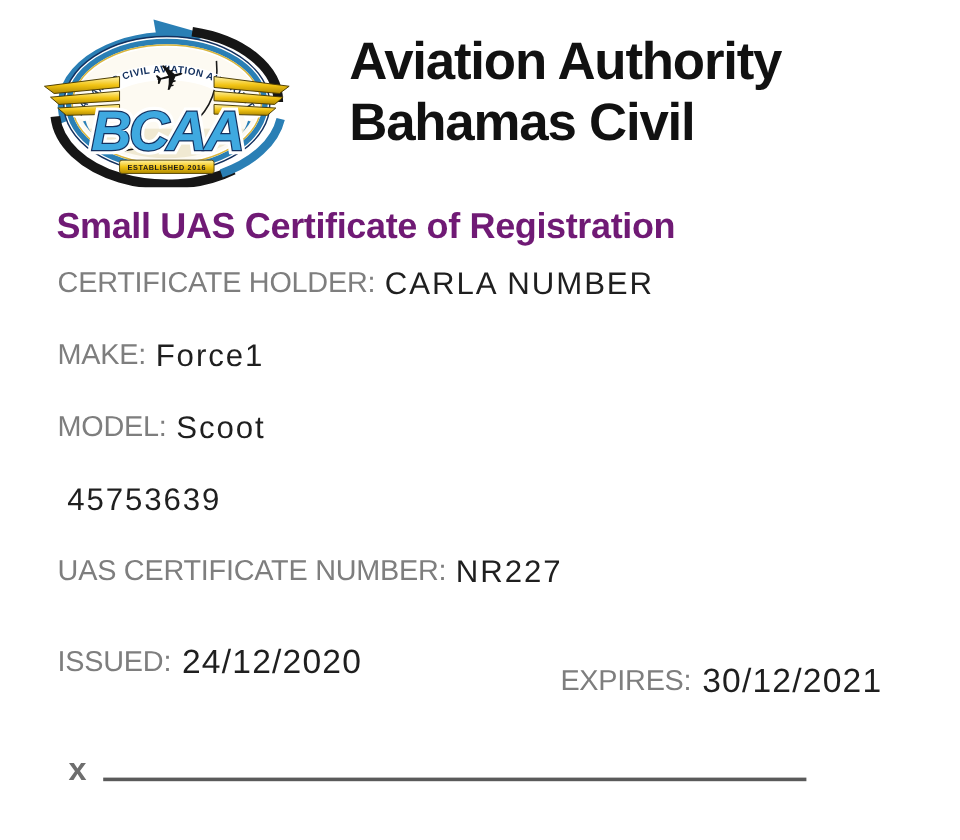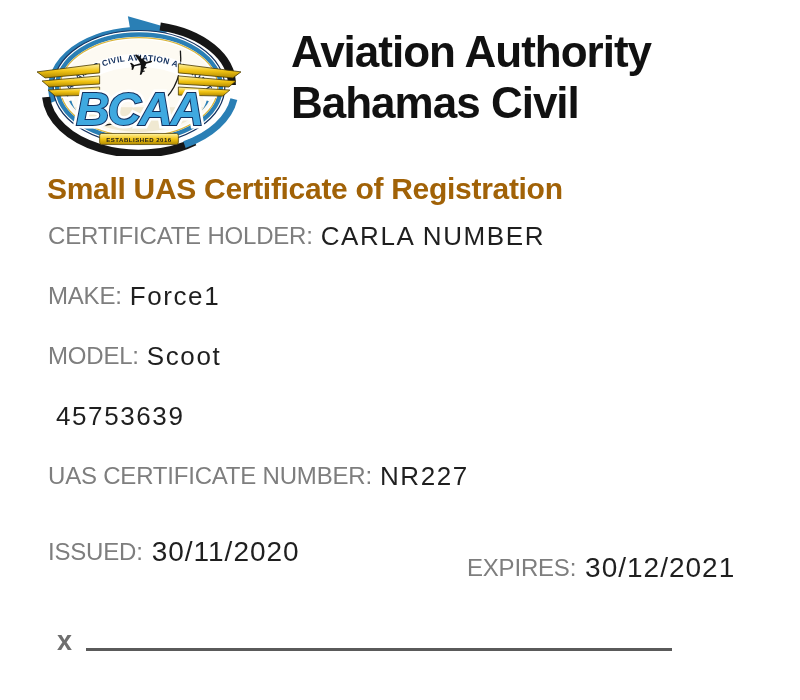--- a/index.html
+++ b/index.html
@@ -13,21 +13,21 @@
   }
   .header { display: flex; align-items: flex-start; padding: 14px 0 0 33px; }
   .logo-wrap { width: 212px; height: 142px; flex: none; }
   .org-title {
     margin: 12px 0 0 46px;
     font-size: 44px; font-weight: 700; line-height: 1.17;
     letter-spacing: -1px; color: #111;
   }
   .cert-title {
     margin: 16px 0 0 47px;
-    font-size: 30px; font-weight: 700; color: #a16207;
+    font-size: 30px; font-weight: 700; color: #701a75;
     letter-spacing: -0.3px;
   }
   .fields { margin-left: 48px; }
   .field-row { height: 60px; display: flex; align-items: center; }
   .field-label {
     font-size: 24px; color: #7e7e7e; letter-spacing: -0.2px;
     white-space: pre;
   }
   .field-value {
     font-size: 26px; color: #1f1f1f; letter-spacing: 1.6px;
@@ -129,21 +129,21 @@
   </div>
   <div class="field-row">
     <span class="field-label">UAS CERTIFICATE NUMBER:</span>
     <span class="field-value">NR227</span>
   </div>
 </div>
 
 <div class="dates-row">
   <div class="issued-group">
     <span class="field-label">ISSUED:</span>
-    <span class="date-value">30/11/2020</span>
+    <span class="date-value">24/12/2020</span>
   </div>
   <div class="expires-group">
     <span class="field-label">EXPIRES:</span>
     <span class="date-value">30/12/2021</span>
   </div>
 </div>
 
 <div class="signature">
   <span class="sig-x">x</span>
   <span class="sig-line"></span>

